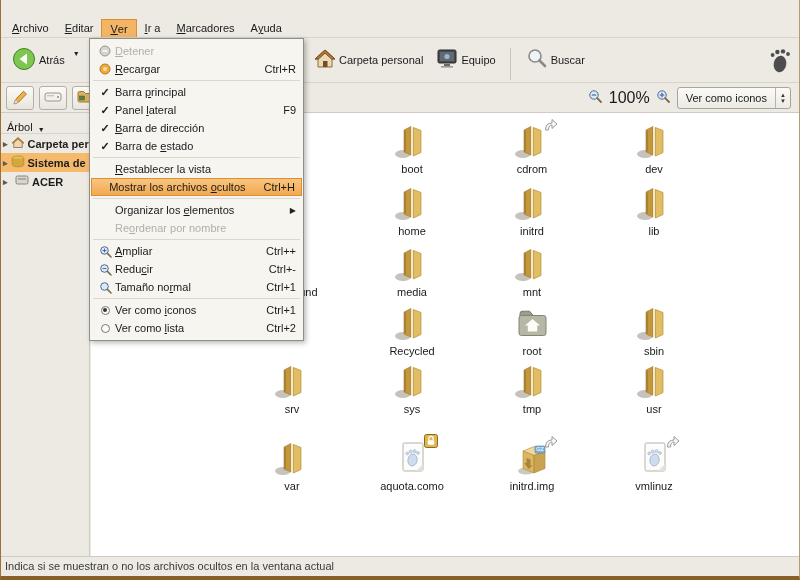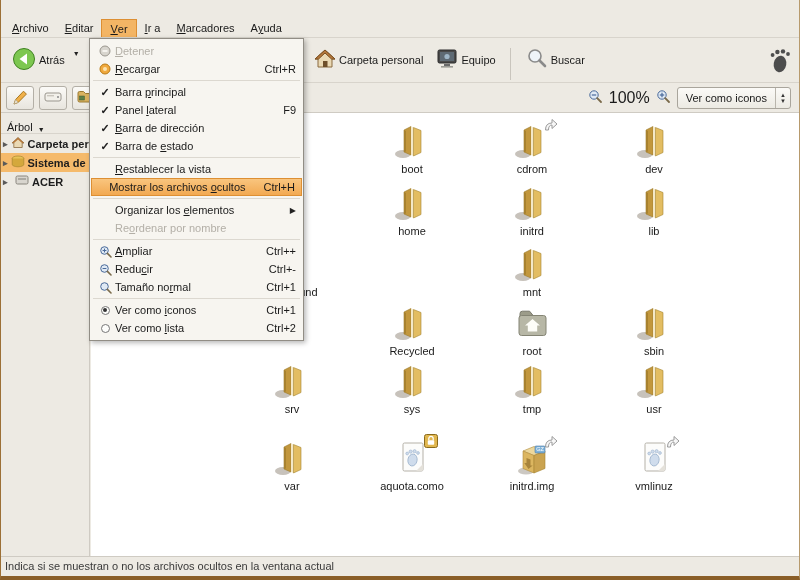--- a/index.html
+++ b/index.html
@@ -322,20 +322,30 @@
       <div class="cell" style="left: 141px; top: 131px;">
         <span class="ic-wrap"><svg width="40" height="40" viewBox="0 0 40 40">
             <ellipse cx="11" cy="33" rx="8" ry="4" fill="#8f8678" opacity=".5"></ellipse>
             <path d="M12 9 L19 5.5 L19 34 L12 31 Z" fill="#c2973d" stroke="#9a7a2c" stroke-width=".6"></path>
             <path d="M19 5.5 L21.5 6.5 L21.5 35 L19 34 Z" fill="#f4e8c8"></path>
             <path d="M21.5 6.5 L29 9.5 L29 31.5 L21.5 35 Z" fill="#e3bd62" stroke="#a5852f" stroke-width=".6"></path>
             <path d="M12 9 L14 10 L14 30.5 L12 31 Z" fill="#a8822f"></path>
           </svg></span>
         <span class="flabel">lost+found</span>
       </div>
+      <div class="cell" style="left: 261px; top: 131px;">
+        <span class="ic-wrap"><svg width="40" height="40" viewBox="0 0 40 40">
+            <ellipse cx="11" cy="33" rx="8" ry="4" fill="#8f8678" opacity=".5"></ellipse>
+            <path d="M12 9 L19 5.5 L19 34 L12 31 Z" fill="#c2973d" stroke="#9a7a2c" stroke-width=".6"></path>
+            <path d="M19 5.5 L21.5 6.5 L21.5 35 L19 34 Z" fill="#f4e8c8"></path>
+            <path d="M21.5 6.5 L29 9.5 L29 31.5 L21.5 35 Z" fill="#e3bd62" stroke="#a5852f" stroke-width=".6"></path>
+            <path d="M12 9 L14 10 L14 30.5 L12 31 Z" fill="#a8822f"></path>
+          </svg></span>
+        <span class="flabel">media</span>
+      </div>
       <div class="cell" style="left: 381px; top: 131px;">
         <span class="ic-wrap"><svg width="40" height="40" viewBox="0 0 40 40">
             <ellipse cx="11" cy="33" rx="8" ry="4" fill="#8f8678" opacity=".5"></ellipse>
             <path d="M12 9 L19 5.5 L19 34 L12 31 Z" fill="#c2973d" stroke="#9a7a2c" stroke-width=".6"></path>
             <path d="M19 5.5 L21.5 6.5 L21.5 35 L19 34 Z" fill="#f4e8c8"></path>
             <path d="M21.5 6.5 L29 9.5 L29 31.5 L21.5 35 Z" fill="#e3bd62" stroke="#a5852f" stroke-width=".6"></path>
             <path d="M12 9 L14 10 L14 30.5 L12 31 Z" fill="#a8822f"></path>
           </svg></span>
         <span class="flabel">mnt</span>
       </div>

